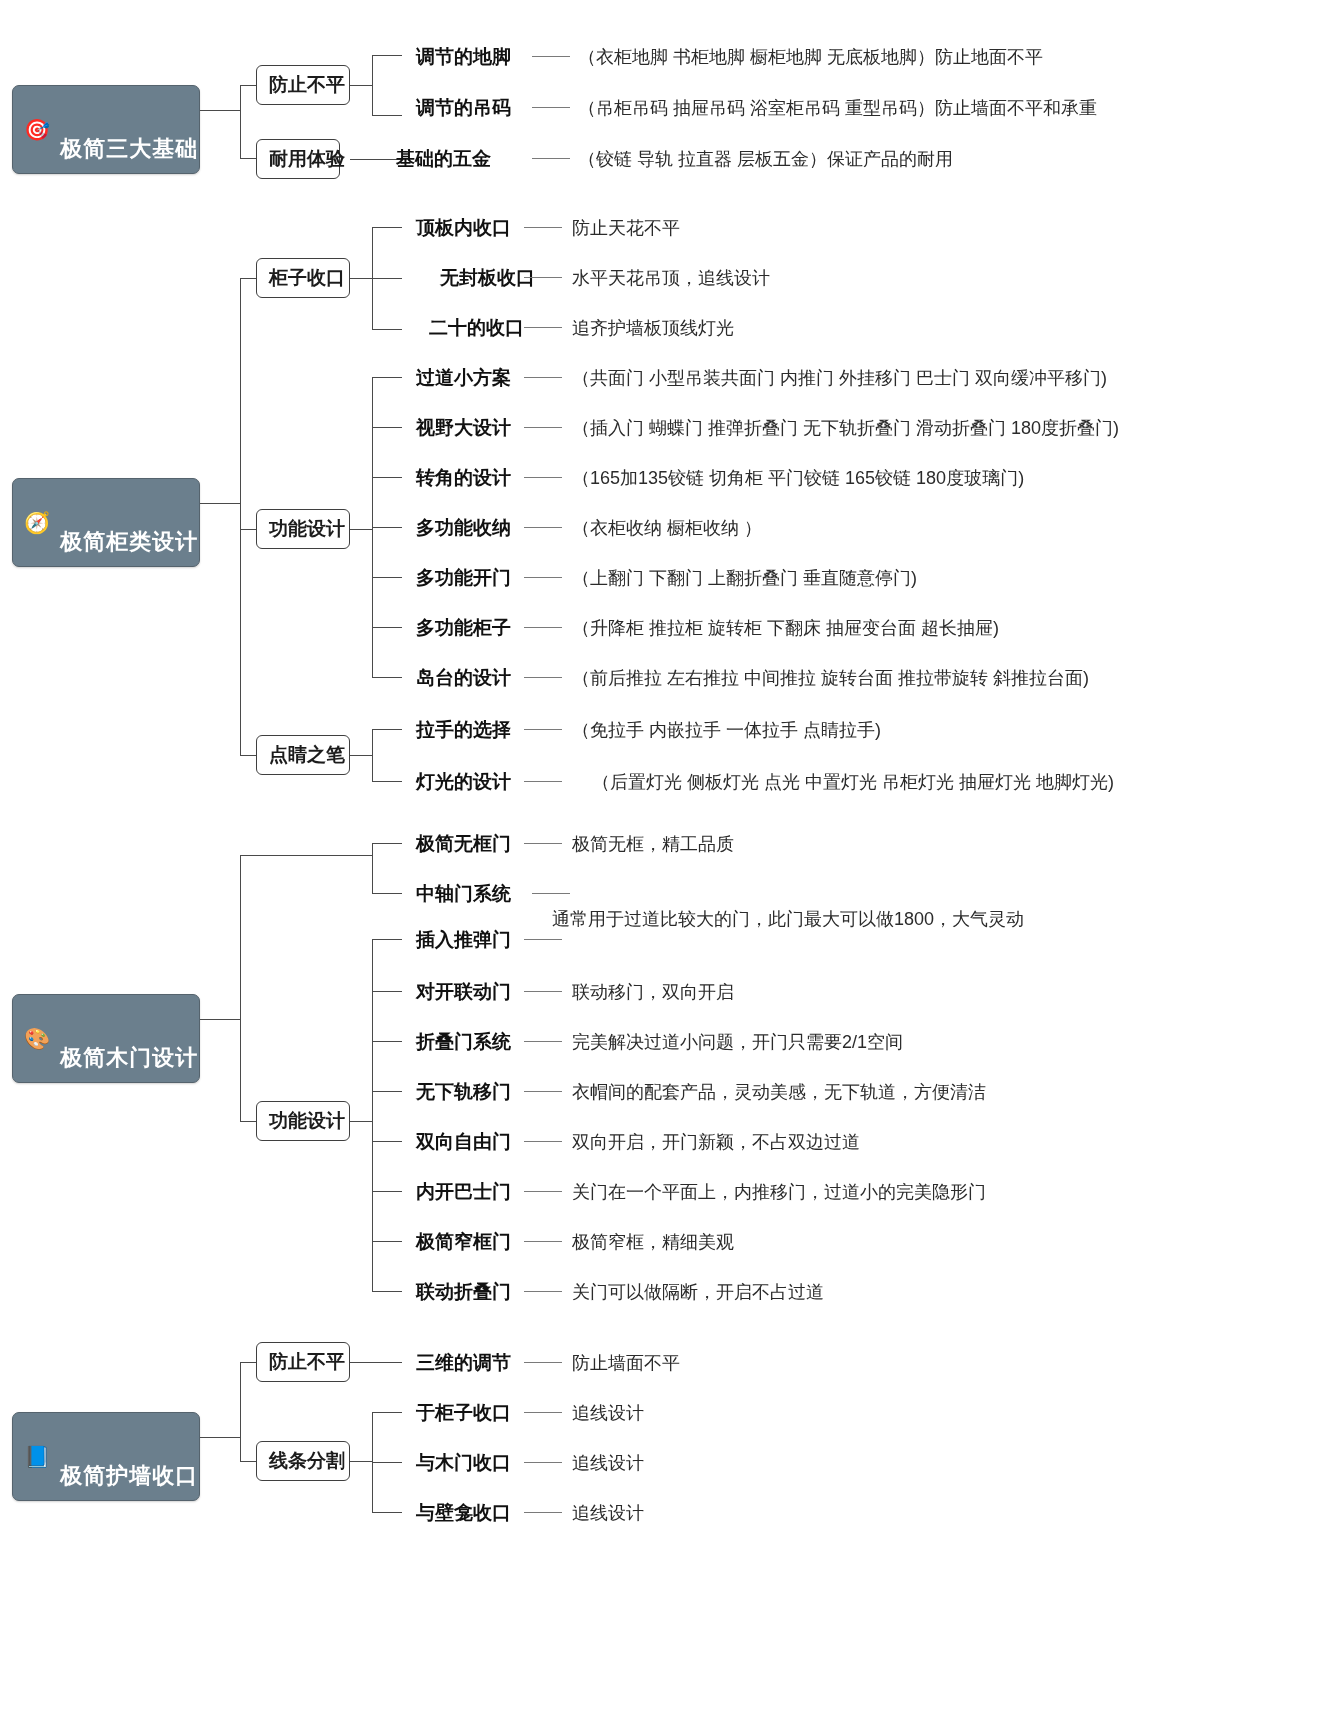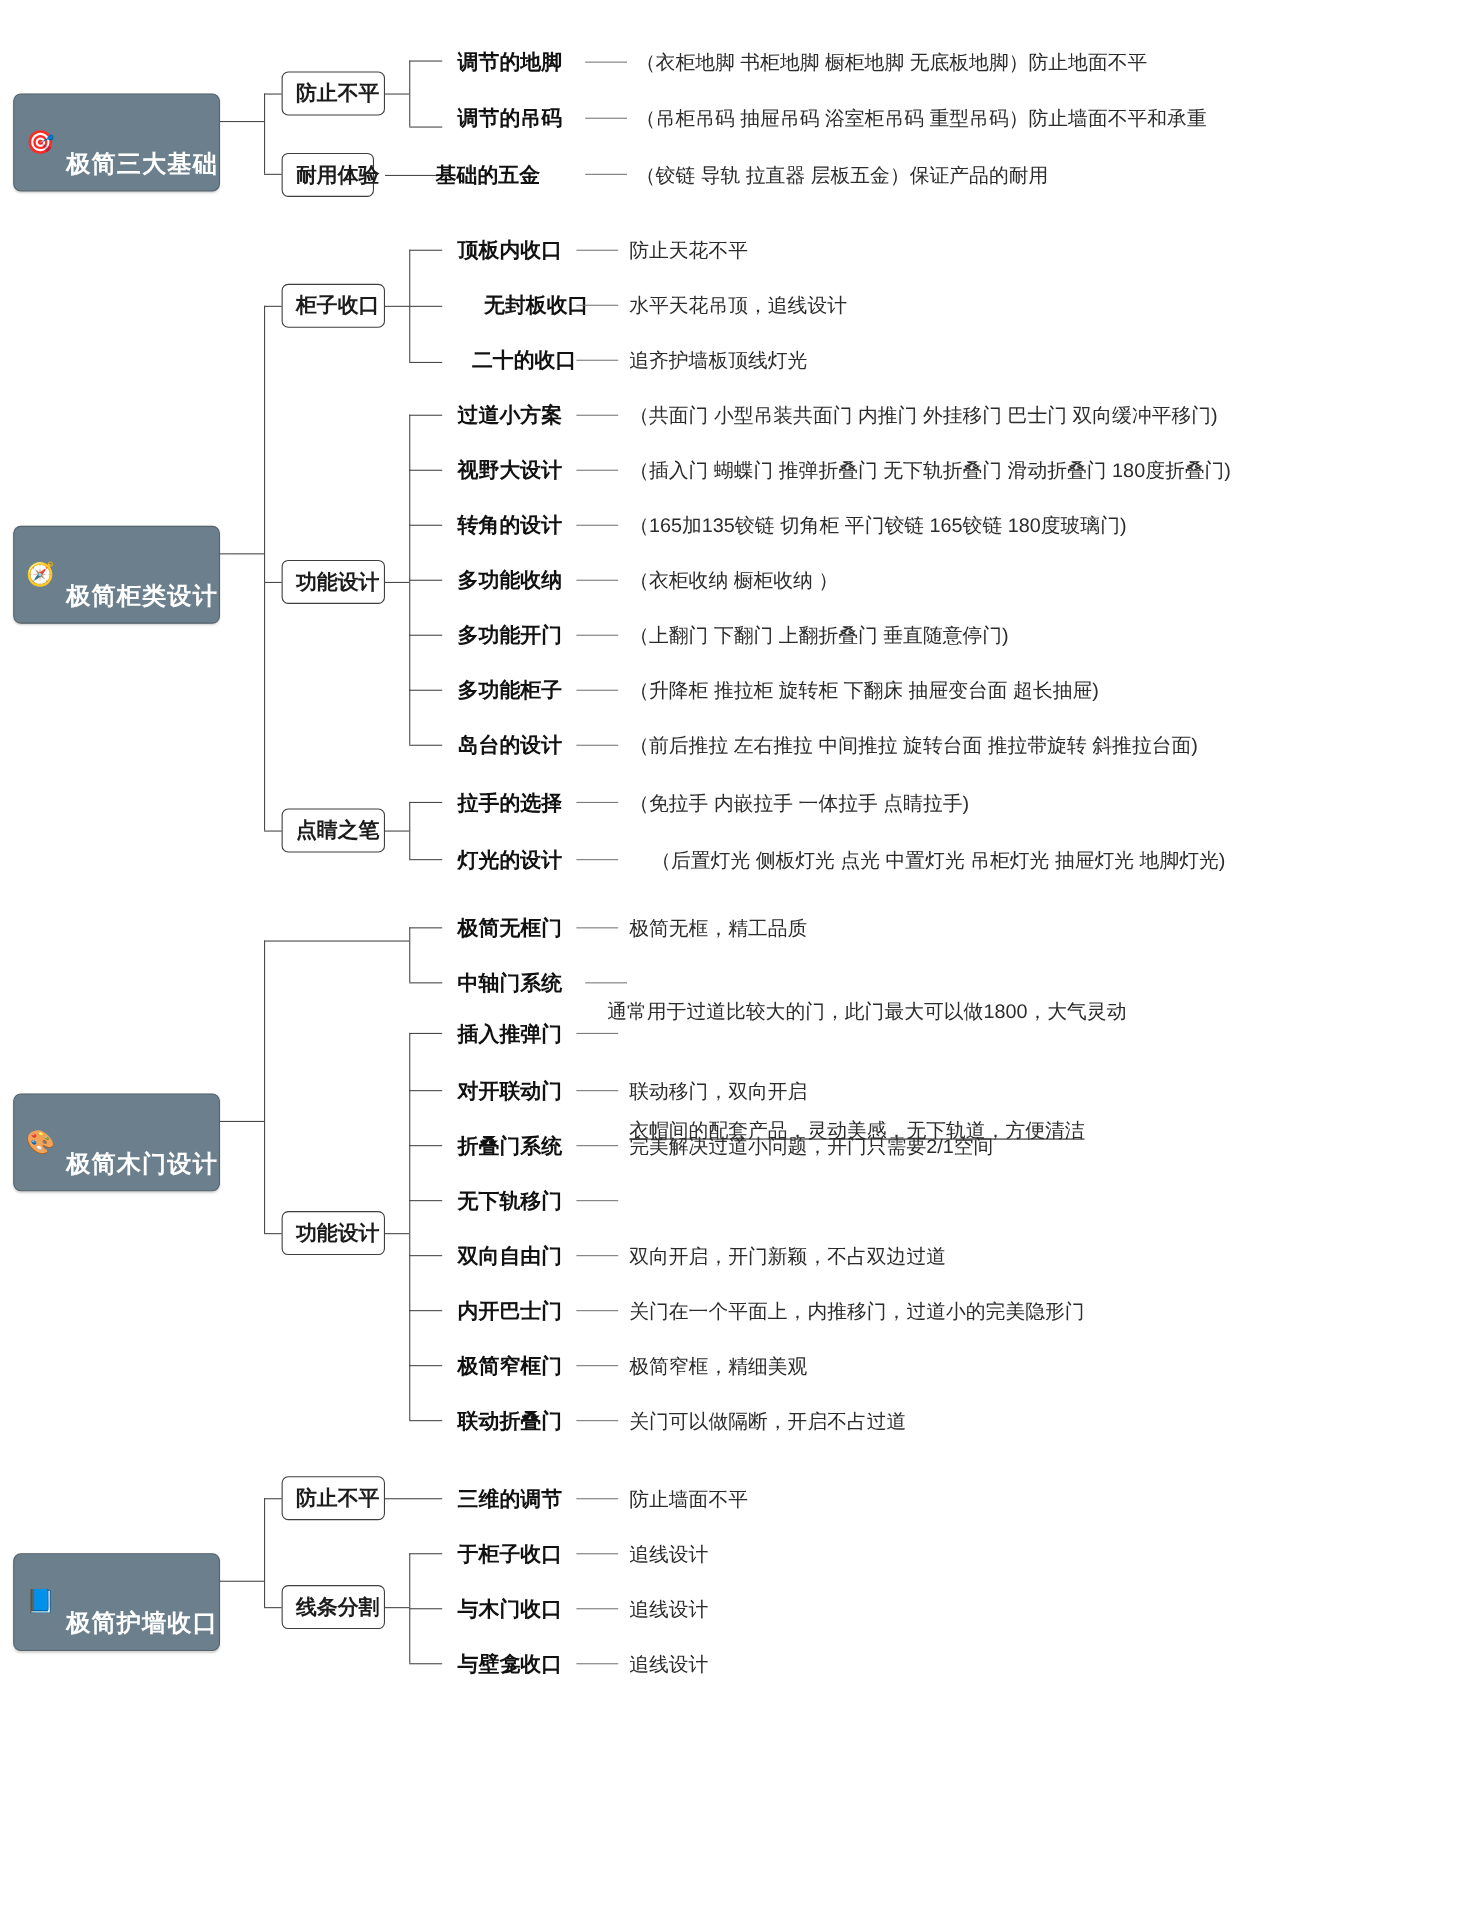--- a/index.html
+++ b/index.html
@@ -214,21 +214,21 @@
   <div class="leaf" style="left:416px; top:979px;">对开联动门</div>
   <div class="dash" style="left:524px; top:991px; width:38px;"></div>
   <div class="desc" style="left:572px; top:980px;">联动移门，双向开启</div>
 
   <div class="leaf" style="left:416px; top:1029px;">折叠门系统</div>
   <div class="dash" style="left:524px; top:1041px; width:38px;"></div>
   <div class="desc" style="left:572px; top:1030px;">完美解决过道小问题，开门只需要2/1空间</div>
 
   <div class="leaf" style="left:416px; top:1079px;">无下轨移门</div>
   <div class="dash" style="left:524px; top:1091px; width:38px;"></div>
-  <div class="desc" style="left:572px; top:1016px;text-decoration:underline;">衣帽间的配套产品，灵动美感，无下轨道，方便清洁</div>
+  <div class="desc" style="left:572px; top:1080px;">衣帽间的配套产品，灵动美感，无下轨道，方便清洁</div>
 
   <div class="leaf" style="left:416px; top:1129px;">双向自由门</div>
   <div class="dash" style="left:524px; top:1141px; width:38px;"></div>
   <div class="desc" style="left:572px; top:1130px;">双向开启，开门新颖，不占双边过道</div>
 
   <div class="leaf" style="left:416px; top:1179px;">内开巴士门</div>
   <div class="dash" style="left:524px; top:1191px; width:38px;"></div>
   <div class="desc" style="left:572px; top:1180px;">关门在一个平面上，内推移门，过道小的完美隐形门</div>
 
   <div class="leaf" style="left:416px; top:1229px;">极简窄框门</div>

